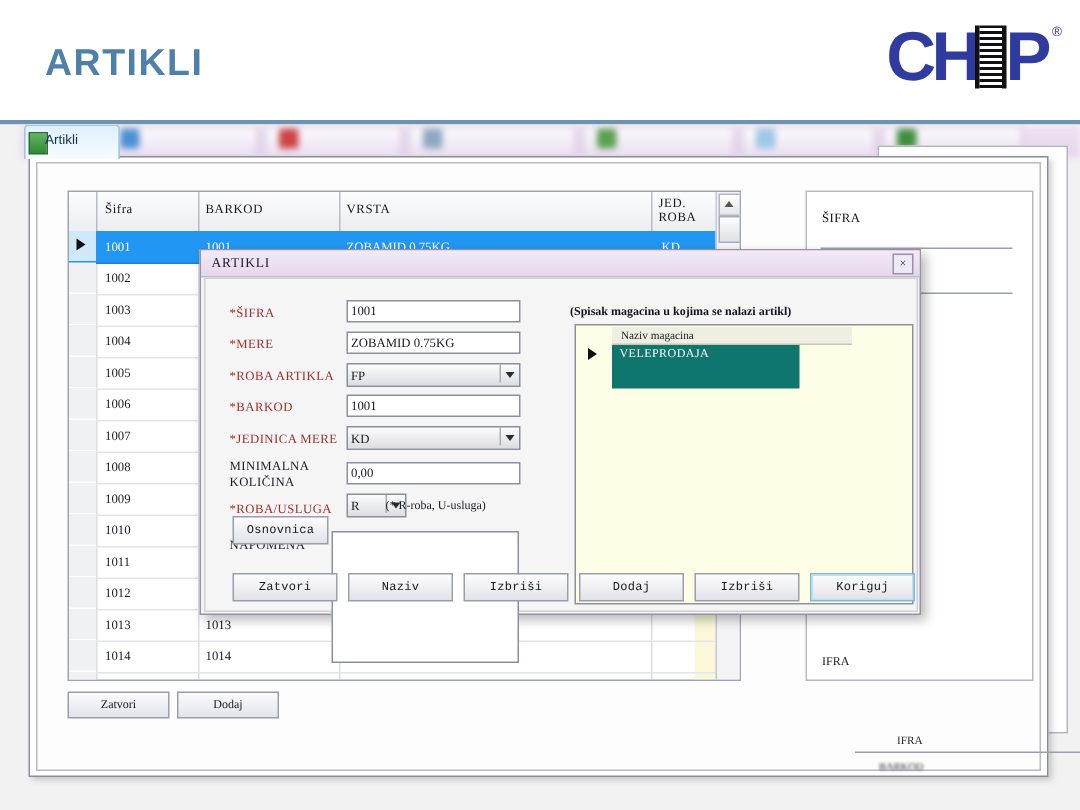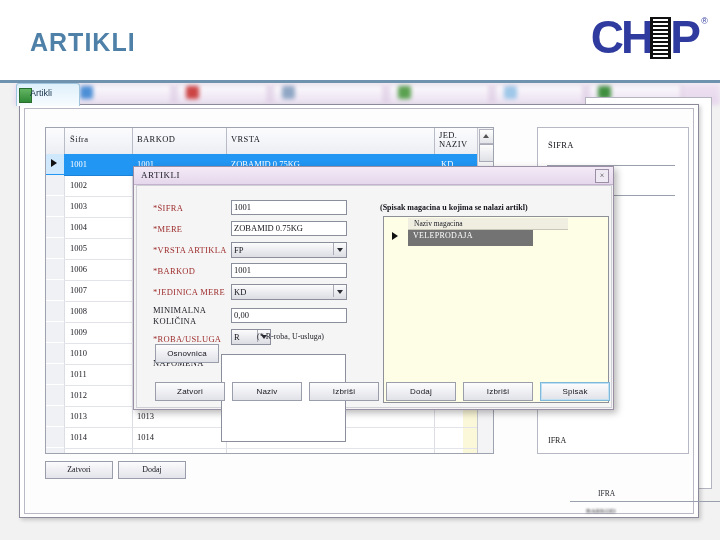--- a/index.html
+++ b/index.html
@@ -230,38 +230,38 @@
     background:#fefde6;border:1px solid #8d8f99;
   }
   #wh-head{
     position:absolute;left:24px;top:1px;width:160px;height:11px;
     background:#efeee0;border-bottom:1px solid #c9c8b8;
   }
   #wh-head .t{
     position:absolute;left:6px;top:1px;font-size:7.5px;color:#20202a;
   }
   #wh-row{
-    position:absolute;left:24px;top:13px;width:125px;height:16px;
-    background:#737373;
+    position:absolute;left:24px;top:13px;width:125px;height:29px;
+    background:#0f766e;
   }
   #wh-row .t{
     position:absolute;left:5px;top:1px;font-size:8px;color:#ffffff;
     font-family:"Liberation Serif", serif;letter-spacing:.3px;
   }
   #wh-arrow{
     position:absolute;left:8px;top:15px;width:0;height:0;
     border-top:4px solid transparent;border-bottom:4px solid transparent;border-left:6px solid #111;
   }
 
   .dlg-btn{
     position:absolute;height:17px;
     background:linear-gradient(to bottom,#fdfdfe,#e1e2e8);
     border:1px solid #9a9daa;
     font-size:8px;color:#15151e;text-align:center;line-height:17px;
-    font-family:Liberation Sans, sans-serif;letter-spacing:.2px;
+    font-family:Liberation Mono, monospace;letter-spacing:.2px;
   }
   .dlg-btn.focus{border:1px solid #7fb8d8;box-shadow:0 0 0 1px #bfe0f2 inset;}
 
   
   #bg-sheet{
     position:absolute;left:585px;top:14px;width:125px;height:390px;
     background:#ffffff;border:1px solid #b4b4c0;
   }
   .bg-line{position:absolute;left:8px;width:105px;height:1px;background:#d6d6de;}
   #bg-foot{
@@ -321,21 +321,21 @@
 
   <div id="app-window">
    <div id="app-inner">
 
     <div id="grid-wrap">
       <div id="grid-yellow"></div>
       <div id="grid-head">
         <div class="gh" style="left:24px;">Šifra</div>
         <div class="gh" style="left:91px;">BARKOD</div>
         <div class="gh" style="left:185px;">VRSTA</div>
-        <div class="gh" style="left:393px;top:3px;width:30px;line-height:9px;">JED. NAZIV</div>
+        <div class="gh" style="left:393px;top:3px;width:30px;line-height:9px;">JED. ROBA</div>
         <div class="gsep" style="left:18px;"></div>
         <div class="gsep" style="left:86px;"></div>
         <div class="gsep" style="left:180px;"></div>
         <div class="gsep" style="left:388px;"></div>
       </div>
       <div class="vline" style="left:18px;"></div>
       <div class="vline" style="left:86px;"></div>
       <div class="vline" style="left:180px;"></div>
       <div class="vline" style="left:388px;"></div>
 
@@ -477,21 +477,21 @@
     </div>
 
     <div id="dlg-body">
 
       <div class="f-lbl" style="left:16px;top:17px;">*ŠIFRA</div>
       <div class="f-inp" style="left:94px;top:14px;width:110px;">1001</div>
 
       <div class="f-lbl" style="left:16px;top:38px;">*MERE</div>
       <div class="f-inp" style="left:94px;top:35px;width:110px;">ZOBAMID 0.75KG</div>
 
-      <div class="f-lbl" style="left:16px;top:59px;">*VRSTA ARTIKLA</div>
+      <div class="f-lbl" style="left:16px;top:59px;">*ROBA ARTIKLA</div>
       <div class="f-sel" style="left:94px;top:56px;width:110px;">
         <span>FP</span>
         <span class="cv">
             <i></i>
           </span>
       </div>
 
       <div class="f-lbl" style="left:16px;top:80px;">*BARKOD</div>
       <div class="f-inp" style="left:94px;top:77px;width:110px;">1001</div>
 
@@ -530,20 +530,20 @@
         </div>
       </div>
 
       <div class="dlg-btn" style="left:18px;top:158px;width:62px;">Osnovnica</div>
 
       <div class="dlg-btn" style="left:18px;top:196px;width:68px;">Zatvori</div>
       <div class="dlg-btn" style="left:95px;top:196px;width:68px;">Naziv</div>
       <div class="dlg-btn" style="left:172px;top:196px;width:68px;">Izbriši</div>
       <div class="dlg-btn" style="left:249px;top:196px;width:68px;">Dodaj</div>
       <div class="dlg-btn" style="left:326px;top:196px;width:68px;">Izbriši</div>
-      <div class="dlg-btn focus" style="left:403px;top:196px;width:68px;">Spisak</div>
+      <div class="dlg-btn focus" style="left:403px;top:196px;width:68px;">Koriguj</div>
     </div>
   </div>
 
   <div id="bottom-rule"></div>
   <div id="bg-foot">IFRA</div>
   <div id="bg-foot2">BARKOD</div>
 </div>
 
 </body></html>

